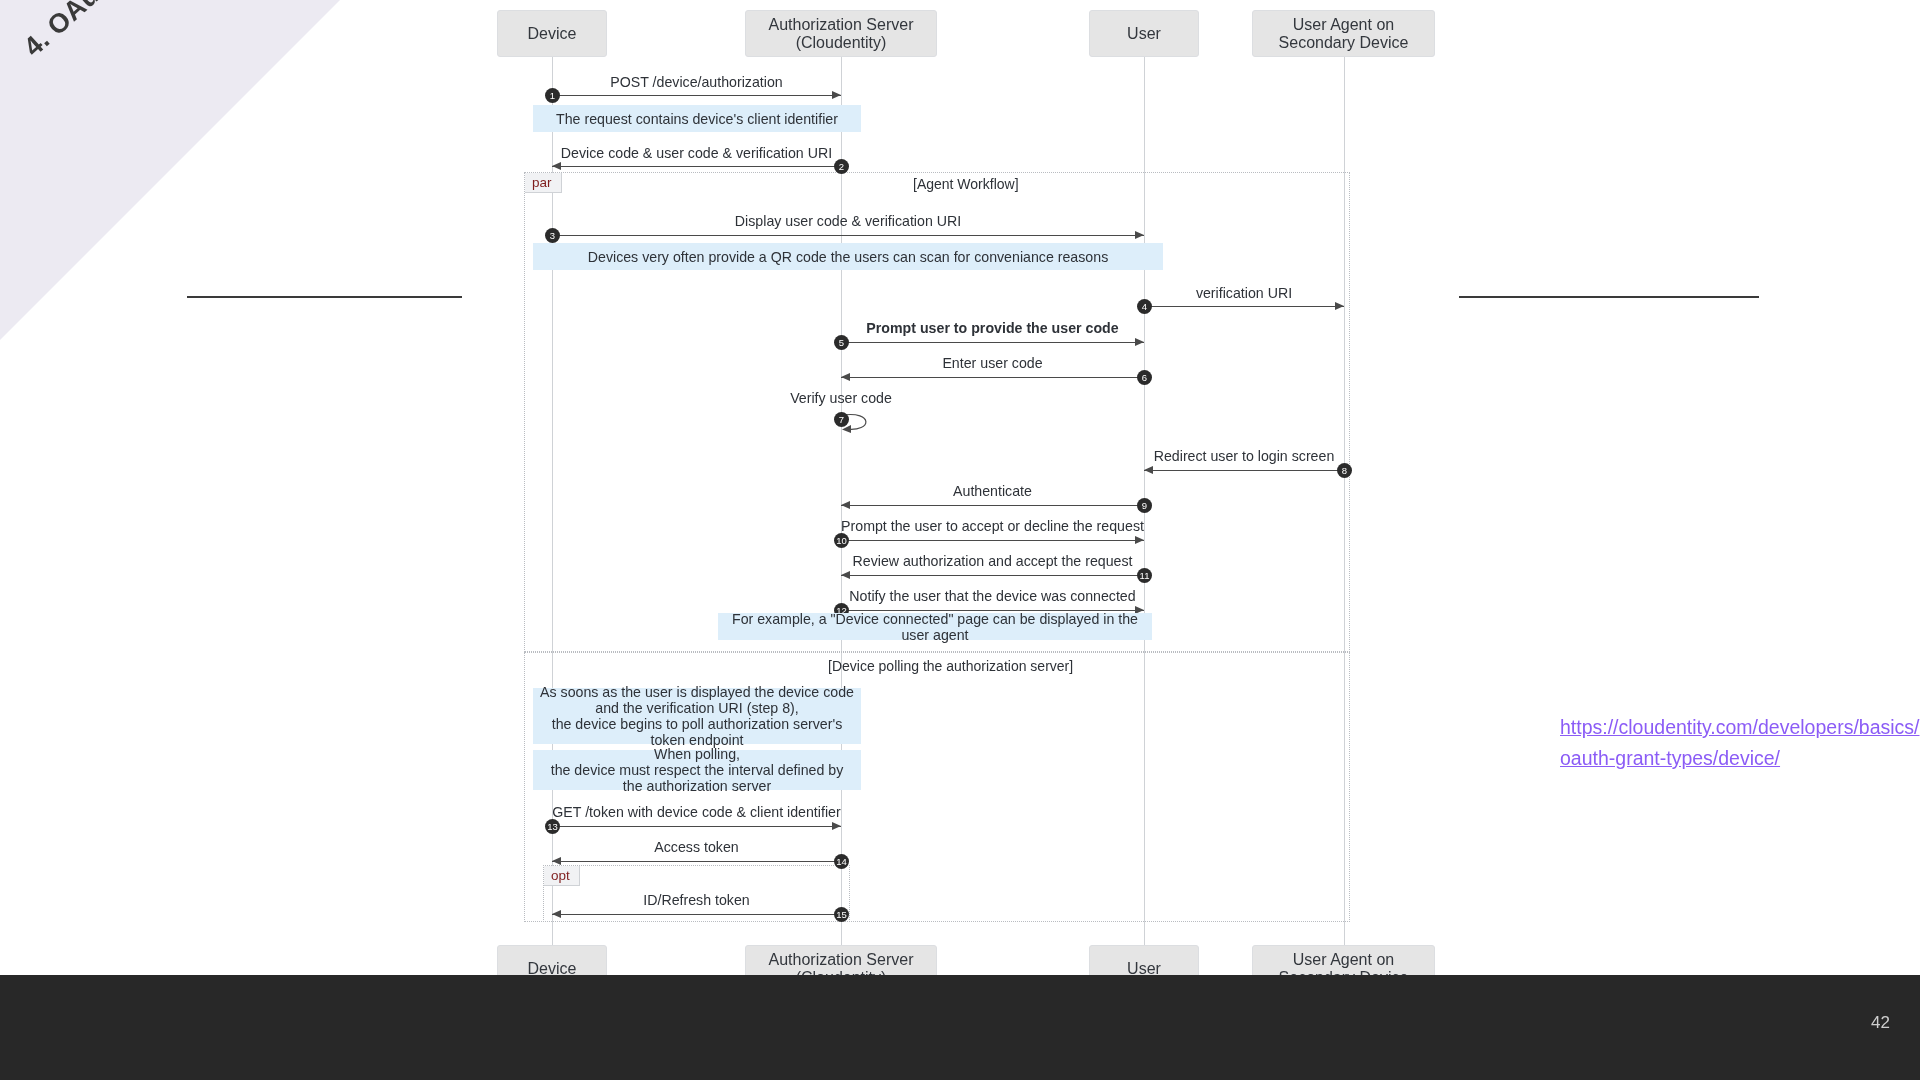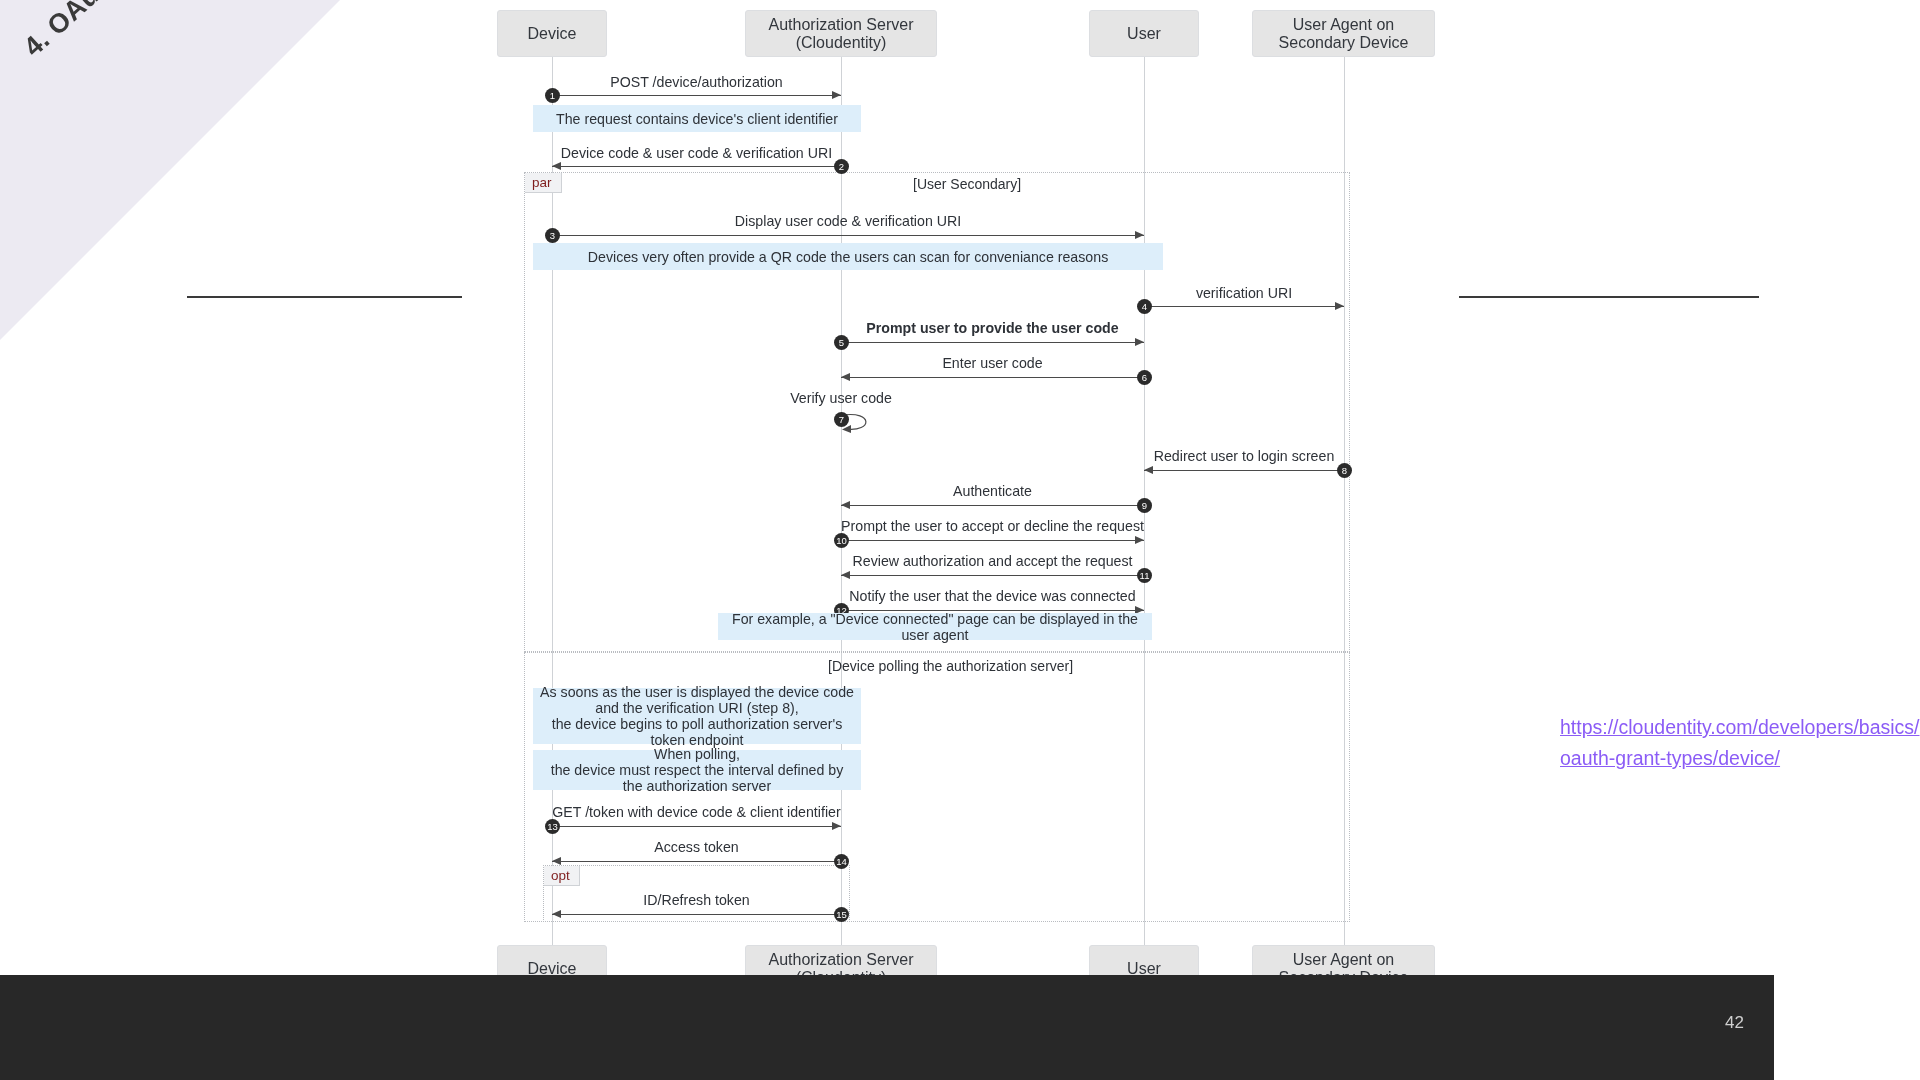--- a/index.html
+++ b/index.html
@@ -28,21 +28,21 @@
     z-index:2;
   }
 
   
   .deco-rule { position:absolute; height:2px; background:#3a3a3a; z-index:1; }
   .deco-left  { left:187px;  top:296px; width:275px; }
   .deco-right { left:1459px; top:296px; width:300px; }
 
   
   .footer {
-    position:absolute; left:0; bottom:0; width:1774px; height:105px;
+    position:absolute; left:0; bottom:0; width:1920px; height:105px;
     background:#282828; z-index:5;
   }
   .page-num {
     position:absolute; right:30px; top:38px;
     color:#cfcfcf; font-size:17px;
   }
 
   
   .ext-link {
     position:absolute; left:1560px; top:712px; width:360px;
@@ -143,21 +143,21 @@
   </div>
   <div class="actor-box" style="left:1089px; top:945px; width:110px; height:47px;">
     <span>User</span>
   </div>
   <div class="actor-box" style="left:1252px; top:945px; width:183px; height:47px;">
     <span>User Agent on Secondary Device</span>
   </div>
 
   <div class="frag" style="left:524px; top:172px; width:826px; height:480px;"></div>
   <div class="frag-tag" style="left:525px; top:173px;">par</div>
-  <div class="frag-cond" style="left:913px; top:176px;">[User Secondary]</div>
+  <div class="frag-cond" style="left:913px; top:176px;">[Agent Workflow]</div>
 
   <div class="frag" style="left:524px; top:652px; width:826px; height:270px;"></div>
   <div class="frag-cond" style="left:828px; top:658px;">[Device polling the authorization server]</div>
 
   <div class="frag" style="left:543px; top:865px; width:307px; height:57px;"></div>
   <div class="frag-tag" style="left:544px; top:866px;">opt</div>
 
   <div class="msg-label" style="left:552px; top:74px; width:289px;">POST /device/authorization</div>
   <div class="msg-line" style="left:552px; top:95px; width:289px;"></div>
   <div class="arrow-head arrow-right" style="left:832px; top:91px;"></div>

